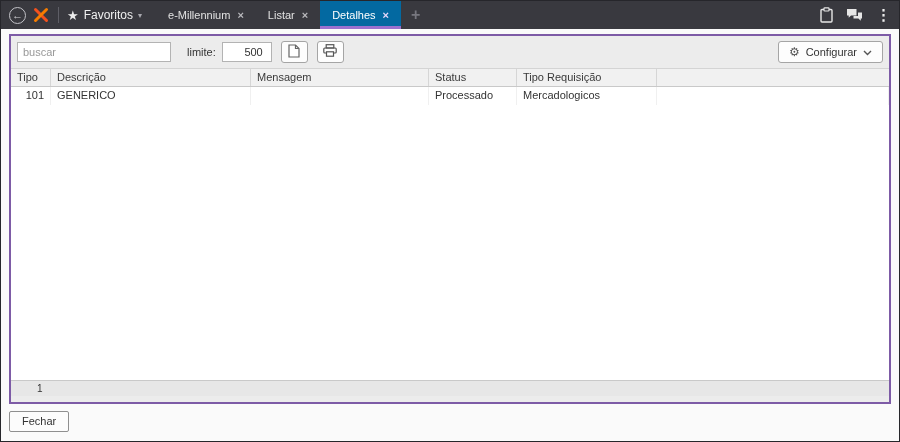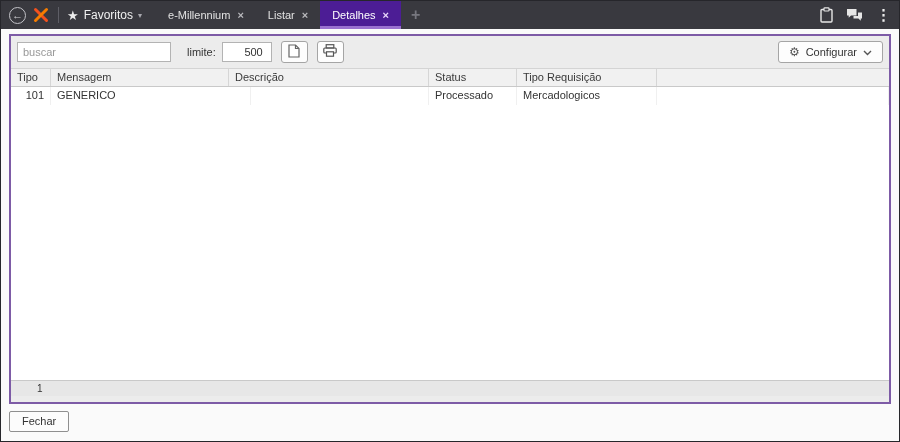--- a/index.html
+++ b/index.html
@@ -16,21 +16,21 @@
              font-size:11px; line-height:1; color:#d3d3d7; cursor:pointer; margin-right:7px; }
   .logo { display:inline-flex; align-items:center; margin-right:7px; cursor:pointer; }
   .vsep { width:1px; height:16px; background:#5e5e66; margin:0 8px 0 2px; }
   .fav { display:inline-flex; align-items:center; gap:5px; cursor:pointer; margin-right:14px; }
   .fav .star { color:#ececec; font-size:13px; line-height:1; }
   .fav .favlbl { font-size:12px; color:#f0f0f0; }
   .fav .chev { font-size:8px; color:#a8a8ae; }
   .tab { display:inline-flex; align-items:center; gap:7px; height:28px; padding:0 12px;
          font-size:11px; color:#e2e2e2; cursor:pointer; }
   .tab .x { font-size:11px; font-weight:bold; color:#b9b9bd; }
-  .tab.active { background:#4c1d95; color:#fff; box-shadow:inset 0 -3px 0 #9a71cf; }
+  .tab.active { background:#0369a1; color:#fff; box-shadow:inset 0 -3px 0 #9a71cf; }
   .tab.active .x { color:#ead9fb; }
   .plus { margin-left:10px; color:#77777f; font-size:16px; font-weight:bold; cursor:pointer; }
   .tb-right { margin-left:auto; display:flex; align-items:center; gap:13px; }
   .tb-ic { display:inline-flex; align-items:center; cursor:pointer; }
   .kebab { font-size:15px; font-weight:bold; color:#ececec; letter-spacing:0; }
 
   
   .frame { position:absolute; left:8px; right:8px; top:33px; height:370px;
            border:2px solid #7d5ba6; background:#ececec; display:flex;
            flex-direction:column; padding-bottom:6px; }
@@ -150,22 +150,22 @@
         <span>
           <svg width="9" height="6" viewBox="0 0 9 6">
             <path d="M1 1 L4.5 4.5 L8 1" fill="none" stroke="#555" stroke-width="1.4"></path>
           </svg>
         </span>
       </button>
     </div>
 
     <div class="ghead">
       <div class="hc c0">Tipo</div>
+      <div class="hc c1">Descrição</div>
       <div class="hc c2">Mensagem</div>
-      <div class="hc c1">Descrição</div>
       <div class="hc c3">Status</div>
       <div class="hc c4">Tipo Requisição</div>
       <div class="hc c5"></div>
     </div>
 
     <div class="gbody">
       <div class="grow">
         <div class="gc c0 num">101</div>
         <div class="gc c1">GENERICO</div>
         <div class="gc c2"></div>

